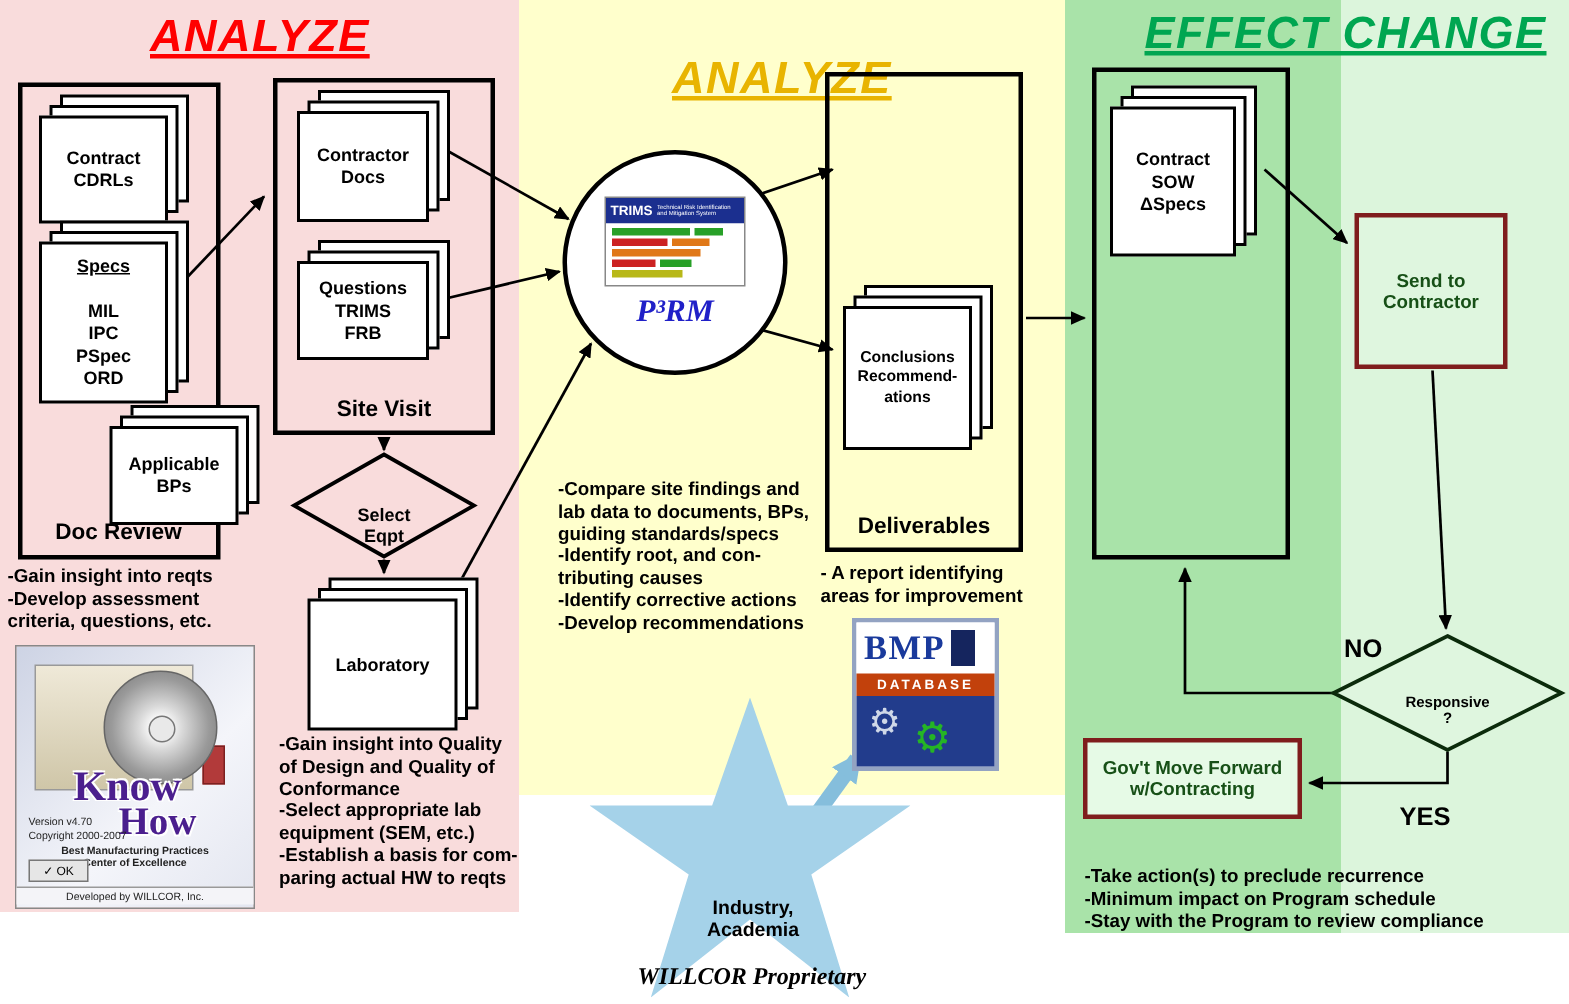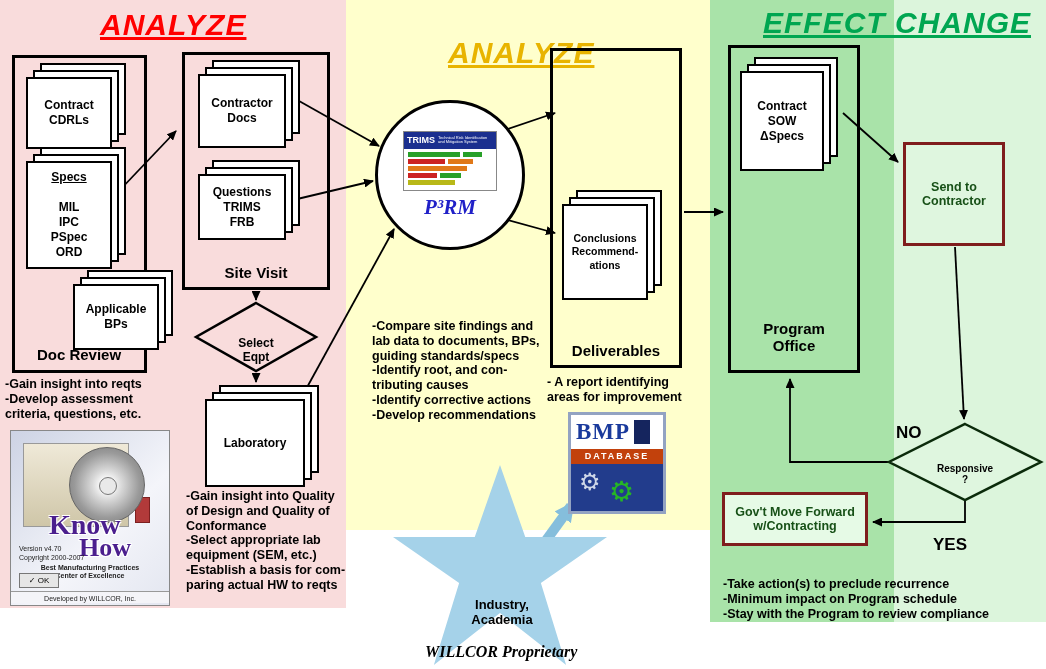--- a/index.html
+++ b/index.html
@@ -283,22 +283,20 @@
     <div class="sheet s3"></div>
     <div class="sheet s2"></div>
     <div class="sheet s1">
         <div class="sheet-label">Contract
 SOW
 ΔSpecs</div>
       </div>
   </div>
 
 
-  <div class="box-label" style="left:730px;top:320px;width:128px;">Program
-Office</div>
 
   <div class="greenbox" style="left:903px;top:142px;width:102px;height:104px;background:#DFF6DF;">Send to
 Contractor</div>
 
   <div class="diamond-label" style="left:915px;top:450px;width:100px;font-size:10px;">Responsive
 ?</div>
 
   <div class="nolabel" style="left:896px;top:423px;">NO</div>
   <div class="yeslabel" style="left:933px;top:535px;">YES</div>
 

